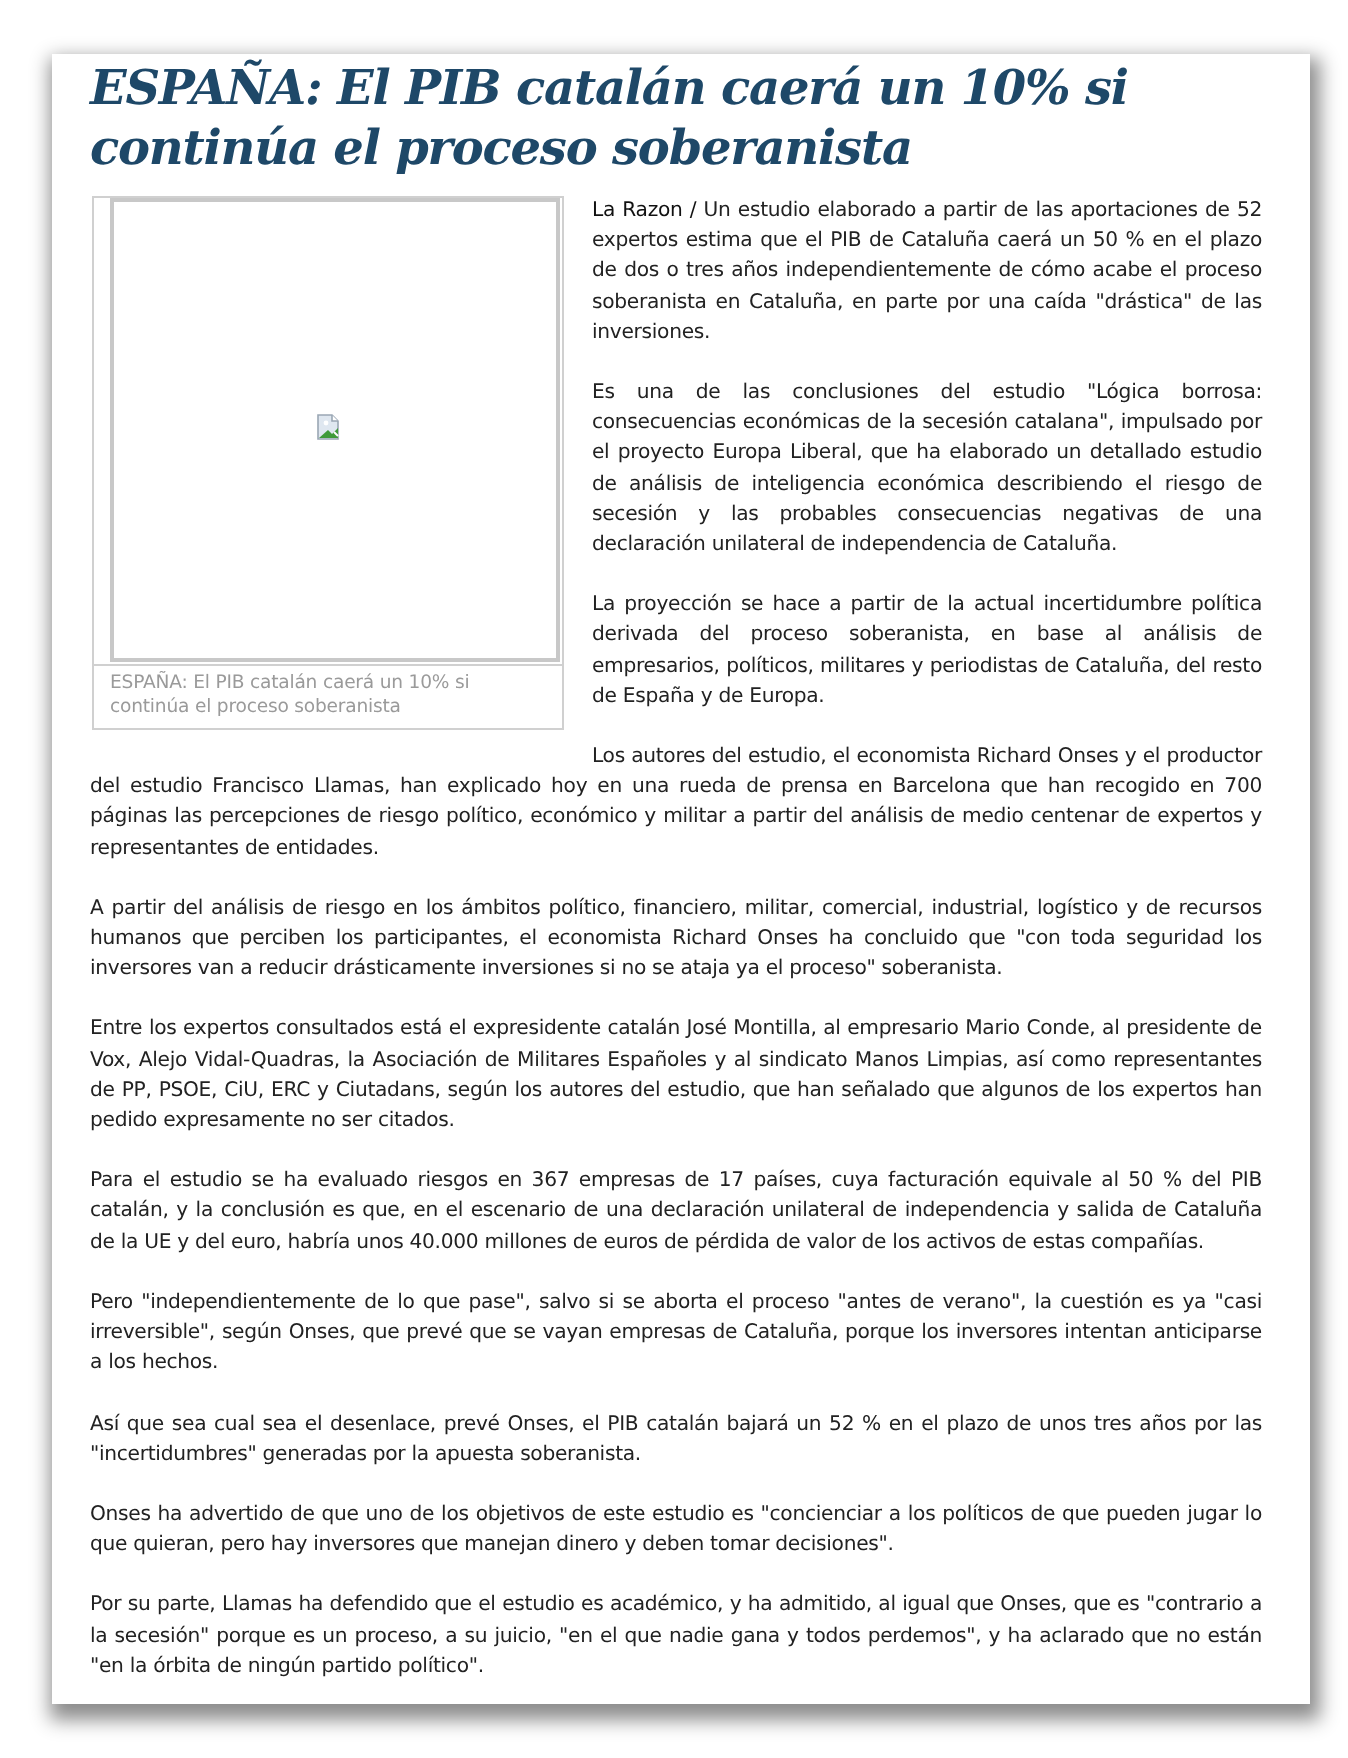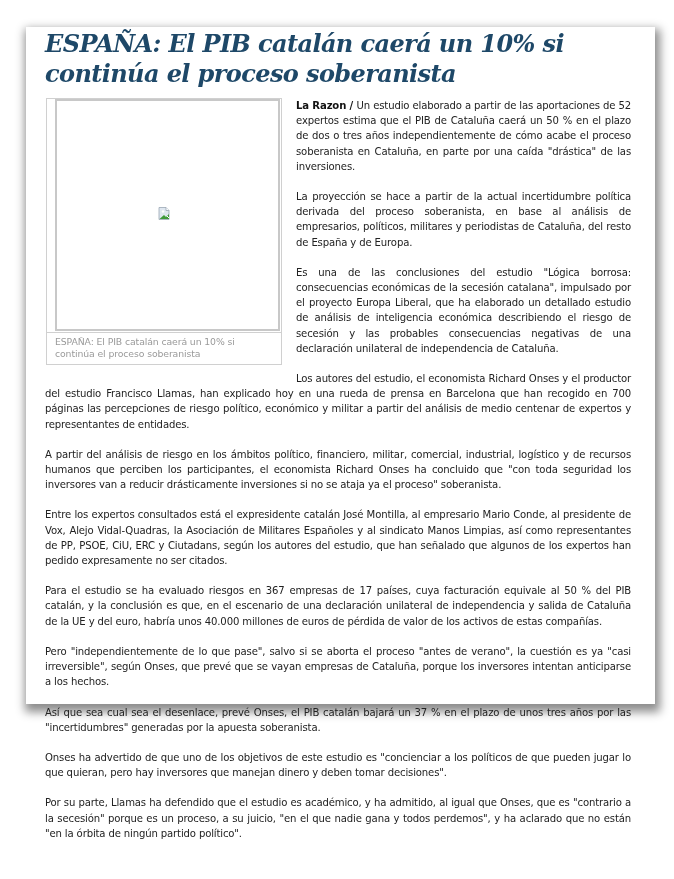--- a/index.html
+++ b/index.html
@@ -12,21 +12,21 @@
       height: 879px;
       position: relative;
       overflow: hidden;
       font-family: "DejaVu Sans", sans-serif;
     }
     .page {
       position: absolute;
       left: 26px;
       top: 27px;
       width: 629px;
-      height: 677px;
+      height: 825px;
       background: #ffffff;
       box-shadow: 2px 5px 9px 3px rgba(0,0,0,0.45);
     }
     .title {
       position: absolute;
       left: 19px;
       top: 2px;
       width: 600px;
       margin: 0;
       font-family: "DejaVu Serif", serif;
@@ -86,21 +86,21 @@
       font-size: 9.3px;
       line-height: 11.5px;
       color: #9a9a9a;
       text-align: left;
       letter-spacing: -0.1px;
     }
     .content p {
       margin: 0 0 15px 0;
     }
     .source {
-      font-weight: bold;
+      font-weight: normal;
       color: #111111;
     }
   </style>
 </head>
 <body>
 
 <div class="page">
   <h1 class="title">ESPAÑA: El PIB catalán caerá un 10% si continúa el proceso soberanista</h1>
 
   <div class="content">
@@ -111,24 +111,24 @@
           <path d="M8 0.5 V3.5 H11" fill="#ffffff" stroke="#9aa7b4" stroke-width="0.8"></path>
           <circle cx="5" cy="4.5" r="1.2" fill="#ffffff"></circle>
           <path d="M1.5 12 L6 8 L8 10 L11 7 V12 Z" fill="#3f9a3a"></path>
           <path d="M9 9 L11 11" stroke="#ffffff" stroke-width="1"></path>
         </svg>
       </div>
       <div class="caption">ESPAÑA: El PIB catalán caerá un 10% si continúa el proceso soberanista</div>
     </div>
 
     <p><span class="source">La Razon</span><span class="source"> / </span><span>Un estudio elaborado a partir de las aportaciones de 52 expertos estima que el PIB de Cataluña caerá un 50 % en el plazo de dos o tres años independientemente de cómo acabe el proceso soberanista en Cataluña, en parte por una caída "drástica" de las inversiones.</span></p>
+    <p>Es una de las conclusiones del estudio "Lógica borrosa: consecuencias económicas de la secesión catalana", impulsado por el proyecto Europa Liberal, que ha elaborado un detallado estudio de análisis de inteligencia económica describiendo el riesgo de secesión y las probables consecuencias negativas de una declaración unilateral de independencia de Cataluña.</p>
     <p>La proyección se hace a partir de la actual incertidumbre política derivada del proceso soberanista, en base al análisis de empresarios, políticos, militares y periodistas de Cataluña, del resto de España y de Europa.</p>
-    <p>Es una de las conclusiones del estudio "Lógica borrosa: consecuencias económicas de la secesión catalana", impulsado por el proyecto Europa Liberal, que ha elaborado un detallado estudio de análisis de inteligencia económica describiendo el riesgo de secesión y las probables consecuencias negativas de una declaración unilateral de independencia de Cataluña.</p>
     <p>Los autores del estudio, el economista Richard Onses y el productor del estudio Francisco Llamas, han explicado hoy en una rueda de prensa en Barcelona que han recogido en 700 páginas las percepciones de riesgo político, económico y militar a partir del análisis de medio centenar de expertos y representantes de entidades.</p>
     <p>A partir del análisis de riesgo en los ámbitos político, financiero, militar, comercial, industrial, logístico y de recursos humanos que perciben los participantes, el economista Richard Onses ha concluido que "con toda seguridad los inversores van a reducir drásticamente inversiones si no se ataja ya el proceso" soberanista.</p>
     <p>Entre los expertos consultados está el expresidente catalán José Montilla, al empresario Mario Conde, al presidente de Vox, Alejo Vidal-Quadras, la Asociación de Militares Españoles y al sindicato Manos Limpias, así como representantes de PP, PSOE, CiU, ERC y Ciutadans, según los autores del estudio, que han señalado que algunos de los expertos han pedido expresamente no ser citados.</p>
     <p>Para el estudio se ha evaluado riesgos en 367 empresas de 17 países, cuya facturación equivale al 50 % del PIB catalán, y la conclusión es que, en el escenario de una declaración unilateral de independencia y salida de Cataluña de la UE y del euro, habría unos 40.000 millones de euros de pérdida de valor de los activos de estas compañías.</p>
     <p>Pero "independientemente de lo que pase", salvo si se aborta el proceso "antes de verano", la cuestión es ya "casi irreversible", según Onses, que prevé que se vayan empresas de Cataluña, porque los inversores intentan anticiparse a los hechos.</p>
-    <p>Así que sea cual sea el desenlace, prevé Onses, el PIB catalán bajará un 37 % en el plazo de unos tres años por las "incertidumbres" generadas por la apuesta soberanista.</p>
+    <p>Así que sea cual sea el desenlace, prevé Onses, el PIB catalán bajará un 52 % en el plazo de unos tres años por las "incertidumbres" generadas por la apuesta soberanista.</p>
     <p>Onses ha advertido de que uno de los objetivos de este estudio es "concienciar a los políticos de que pueden jugar lo que quieran, pero hay inversores que manejan dinero y deben tomar decisiones".</p>
     <p>Por su parte, Llamas ha defendido que el estudio es académico, y ha admitido, al igual que Onses, que es "contrario a la secesión" porque es un proceso, a su juicio, "en el que nadie gana y todos perdemos", y ha aclarado que no están "en la órbita de ningún partido político".</p>
   </div>
 </div>
 
 </body></html>

